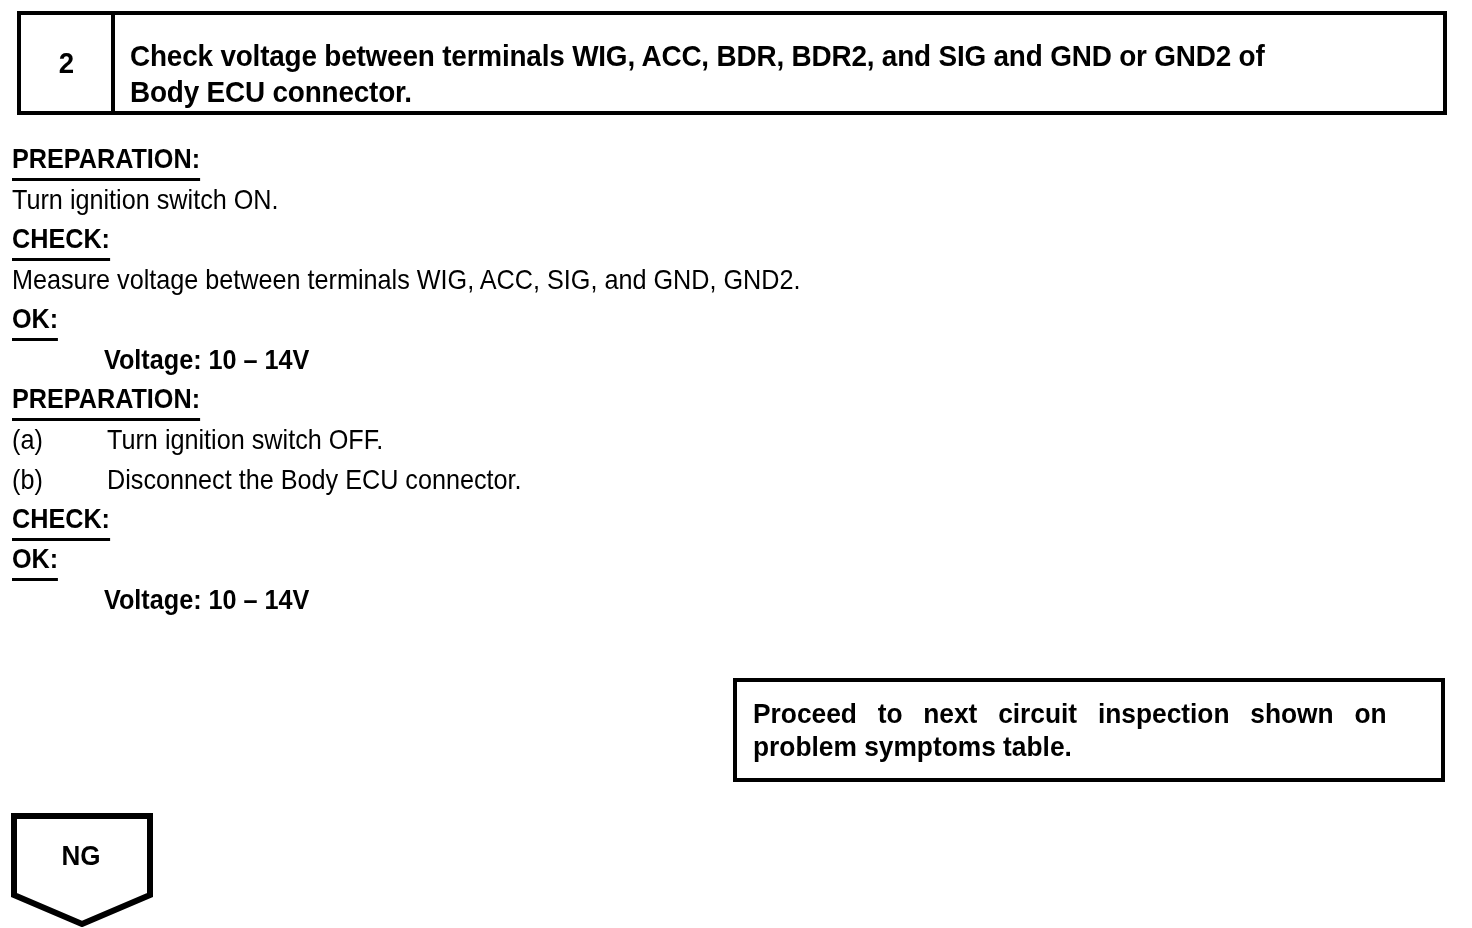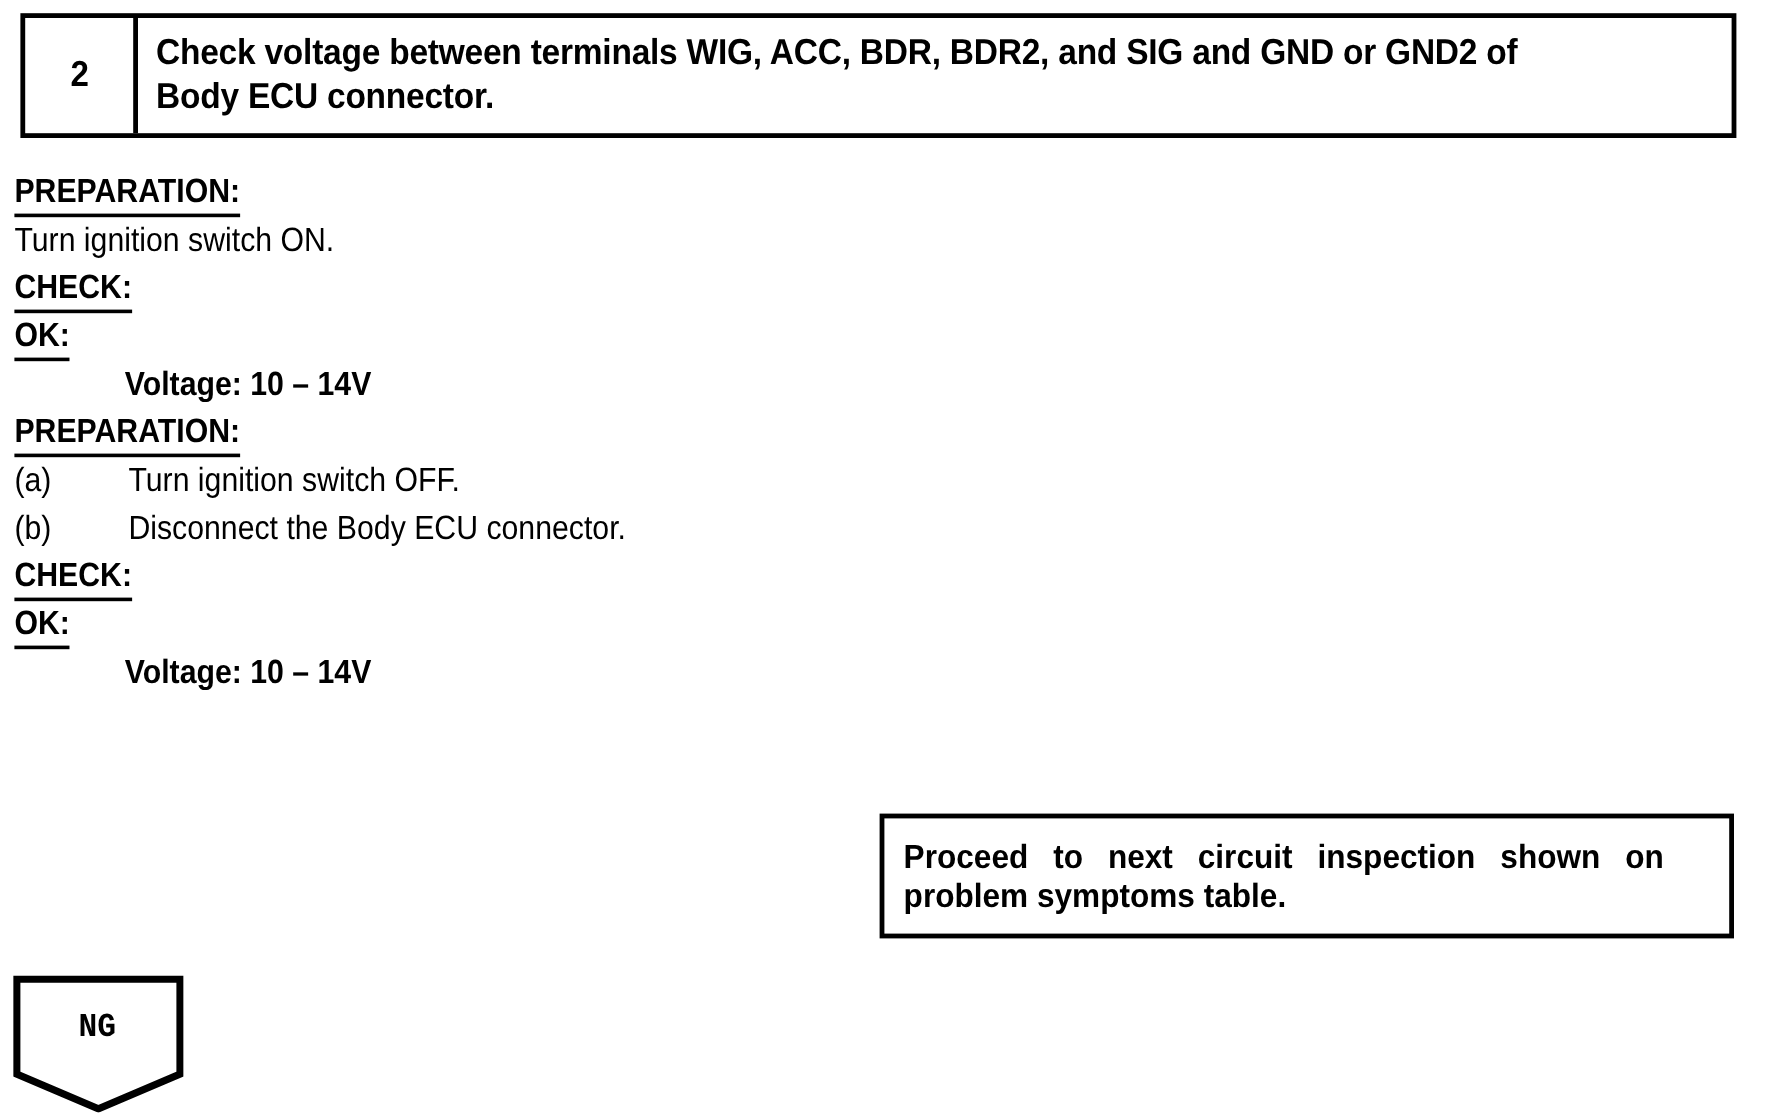--- a/index.html
+++ b/index.html
@@ -39,21 +39,21 @@
   }
   .step-num {
     font-size: 30px;
     font-weight: bold;
     line-height: 1;
     transform: scaleX(0.92);
   }
   .step-title-cell {
     flex: 1 1 auto;
     display: flex;
-    align-items: flex-start;
+    align-items: flex-end;
     padding: 11px 14px 0 15px;
     box-sizing: border-box;
   }
   .step-title {
     font-size: 30px;
     font-weight: bold;
     line-height: 1.22;
     letter-spacing: -0.2px;
     transform: scaleX(0.93);
     transform-origin: left top;
@@ -190,21 +190,20 @@
     text-align-last: justify;
   }
 
   
   .ng-shape {
     position: absolute;
     left: 11px;
     top: 813px;
     width: 142px;
     height: 92px;
-    font-family: Liberation Mono, monospace;
   }
   .ng-shape svg {
     display: block;
   }
   .ng-shape .lbl {
     position: absolute;
     left: 0;
     top: 0;
     width: 140px;
     height: 86px;
@@ -239,20 +238,23 @@
   <div class="line">
     <span class="txt">Turn ignition switch ON.</span>
   </div>
 
   <div class="line">
     <span class="heading-wrap">
       <span class="hd">CHECK:</span>
     </span>
   </div>
 
+  <div class="line">
+    <span class="txt">Measure voltage between terminals WIG, ACC, SIG, and GND, GND2.</span>
+  </div>
 
   <div class="line">
     <span class="heading-wrap">
       <span class="hd">OK:</span>
     </span>
   </div>
 
   <div class="line">
     <span class="indent-val">Voltage: 10 – 14V</span>
   </div>

